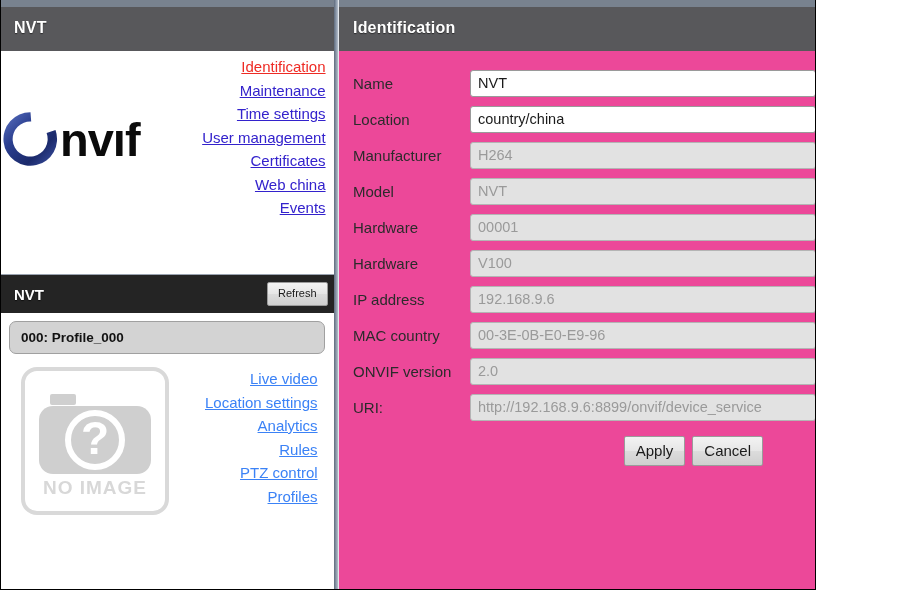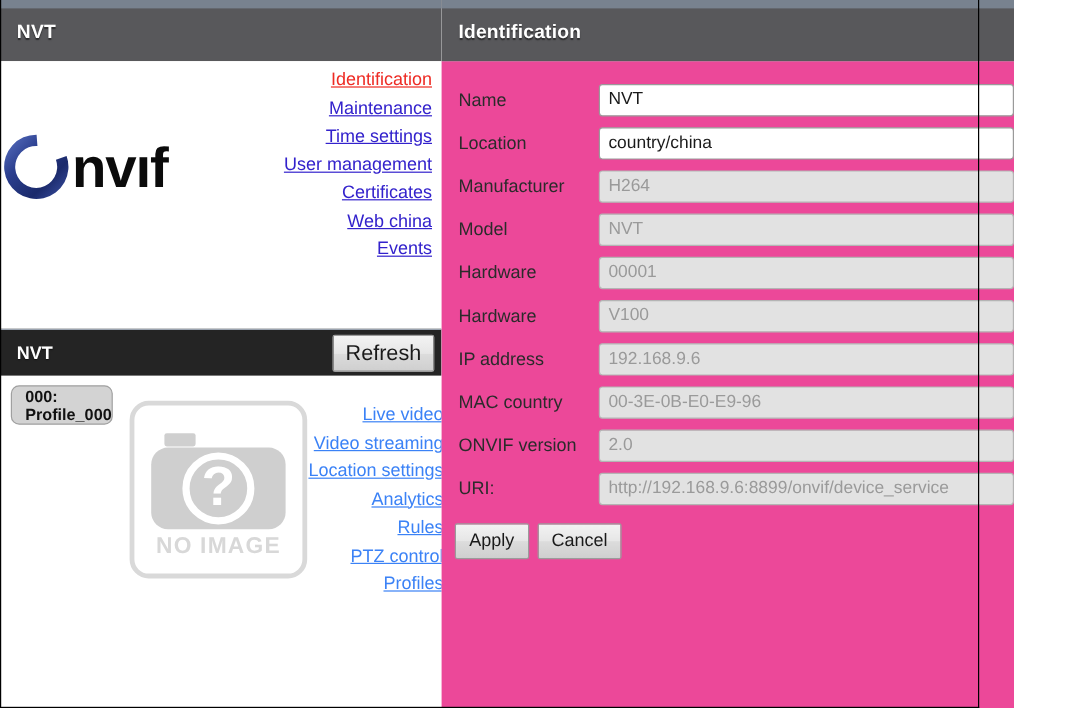--- a/index.html
+++ b/index.html
@@ -144,30 +144,31 @@
     color: #1a1a1a;
     background: linear-gradient(to bottom, #f3f3f3 0%, #e6e6e6 50%, #dcdcdc 51%, #cfcfcf 100%);
     border: 1px solid #9b9b9b;
     border-radius: 2px;
     padding: 4px 9px 5px 9px;
     cursor: pointer;
     line-height: 1;
     white-space: nowrap;
   }
   .btn-refresh {
-    font-size: 18px;
+    font-size: 11px;
     padding: 5px 10px 6px 10px;
   }
 
   .media-body {
     flex: 1;
     background: #ffffff;
     box-sizing: border-box;
     padding: 8px 8px 0 8px;
     display: flex;
+    flex-direction: column;
   }
 
   .profile-select {
     height: 33px;
     box-sizing: border-box;
     background: #d3d3d3;
     border: 1px solid #a0a0a0;
     border-radius: 7px;
     display: flex;
     align-items: center;
@@ -260,20 +261,21 @@
     background: #e2e2e2;
     color: #9a9a9a;
     border-color: #b4b4b4;
   }
   .form-input.uri {
     text-align: left;
   }
 
   .form-actions {
     display: flex;
+    justify-content: flex-end;
     gap: 7px;
     padding: 11px 53px 0 11px;
   }
   .btn-action {
     font-size: 15px;
     padding: 6px 11px 7px 11px;
   }
 </style>
 </head>
 <body>
@@ -340,21 +342,20 @@
             <circle cx="75" cy="74" r="27" fill="none" stroke="#ffffff" stroke-width="6"></circle>
 
             <text x="75" y="88" text-anchor="middle" font-family="'Liberation Sans', sans-serif" font-size="46" font-weight="bold" fill="#ffffff">?</text>
 
             <text x="75" y="128" text-anchor="middle" font-family="'Liberation Sans', sans-serif" font-size="19" font-weight="bold" fill="#d8d8d8" letter-spacing="1">NO IMAGE</text>
           </svg>
         </div>
 
         <div class="media-links">
           <a>Live video</a>
-          <a>Video streaming</a>
           <a>Location settings</a>
           <a>Analytics</a>
           <a>Rules</a>
           <a>PTZ control</a>
           <a>Profiles</a>
         </div>
       </div>
     </div>
   </div>
 

